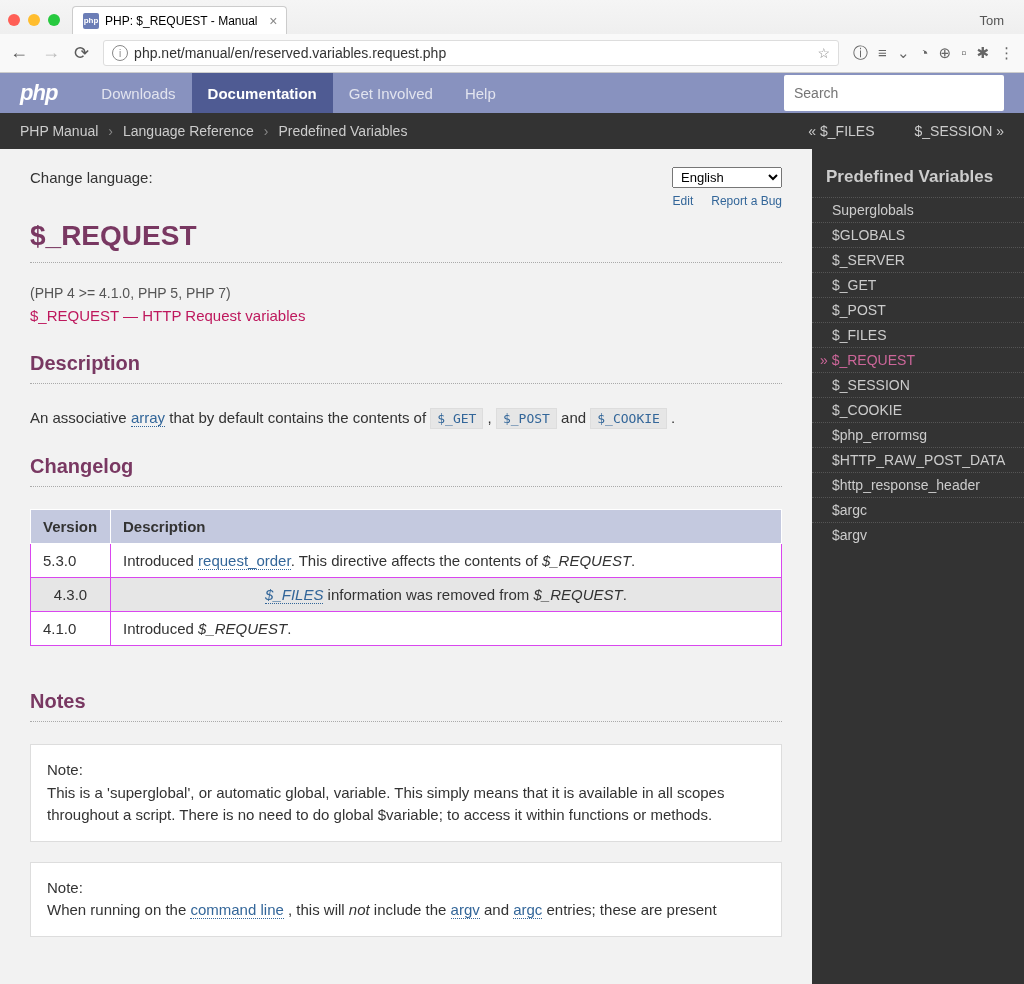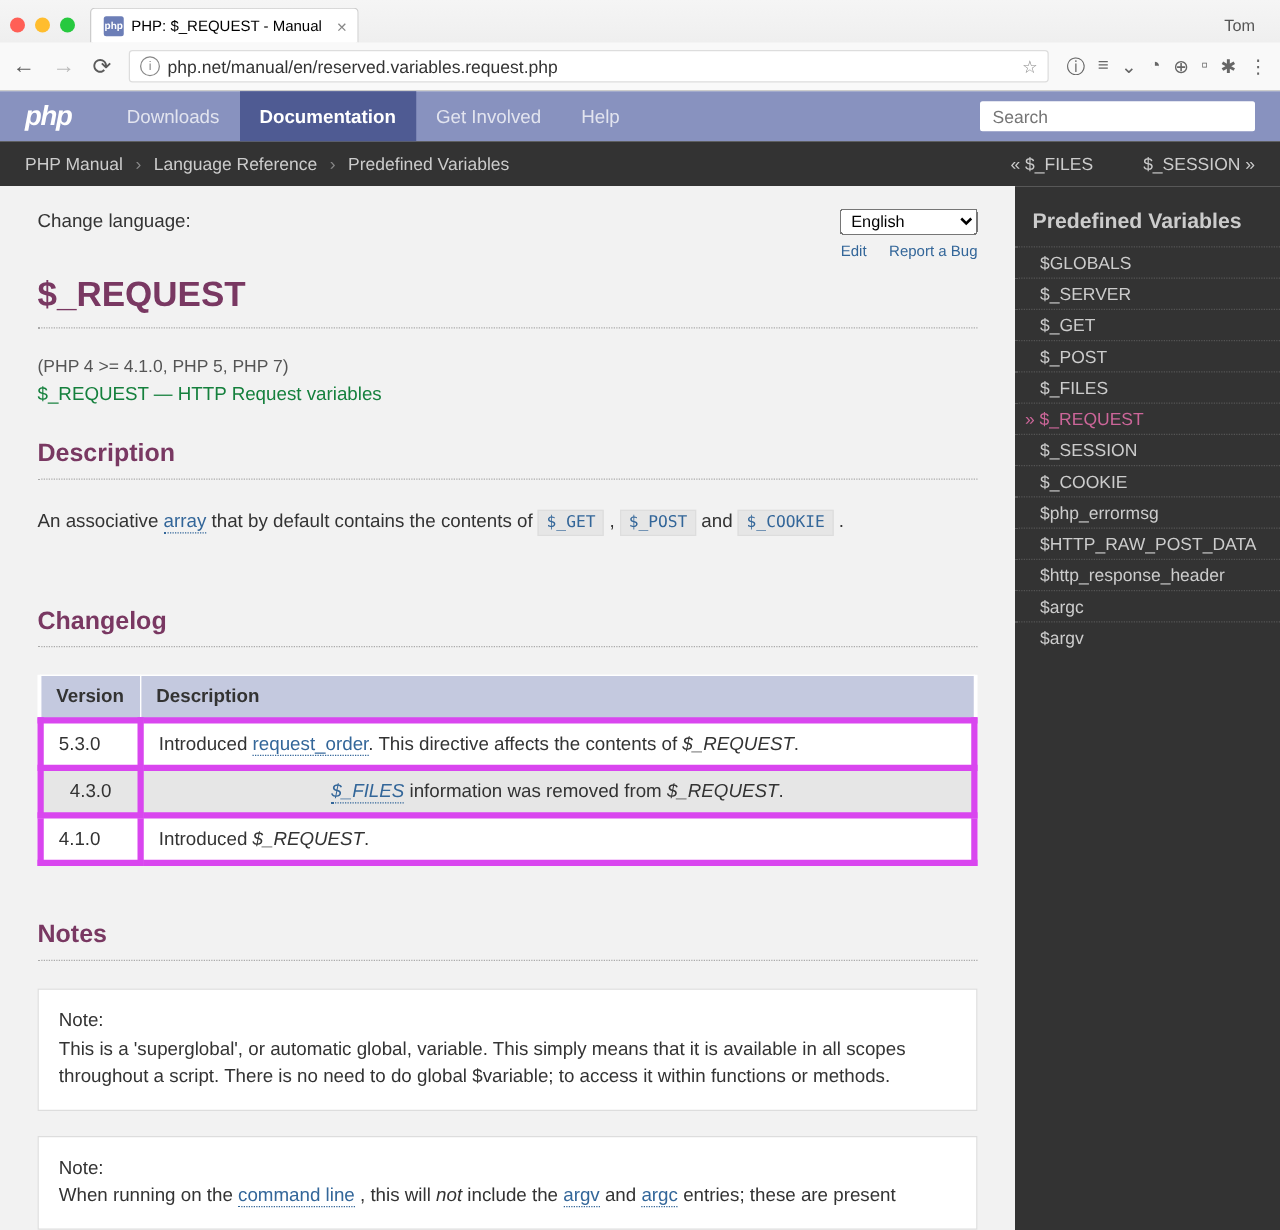--- a/index.html
+++ b/index.html
@@ -25,51 +25,51 @@
 .url-box .star { margin-left: auto; color: #888; }
 .ext-icons { display: flex; gap: 10px; color: #666; font-size: 15px; }
 
 
 .php-header { background: #8892bf; height: 40px; display: flex; align-items: center; padding: 0 20px; }
 .php-logo { color: #fff; font-weight: bold; font-size: 22px; margin-right: 28px; font-style: italic; letter-spacing: -1px; }
 .php-nav { display: flex; height: 100%; }
 .php-nav a { color: #e2e4ef; text-decoration: none; padding: 0 16px; display: flex; align-items: center; font-size: 15px; }
 .php-nav a.active { background: #4f5b93; color: #fff; font-weight: 600; }
 .php-search { margin-left: auto; }
-.php-search input { width: 220px; height: 24px; border: none; padding: 0 10px; font-size: 14px; border-radius: 2px; }
+.php-search input { width: 220px; height: 36px; border: none; padding: 0 10px; font-size: 14px; border-radius: 2px; }
 
 .breadcrumb-bar { background: #333; color: #ccc; height: 36px; display: flex; align-items: center; padding: 0 20px; font-size: 14px; }
 .breadcrumb-bar .crumb { color: #ccc; }
 .breadcrumb-bar .sep { color: #888; margin: 0 10px; }
 .bc-right { margin-left: auto; display: flex; gap: 40px; }
 .bc-right a { color: #ccc; text-decoration: none; font-size: 14px; }
 
 .main-container { display: flex; height: calc(984px - 34px - 38px - 40px - 36px); }
 .content { flex: 1; background: #f2f2f2; padding: 18px 30px; overflow-y: auto; color: #333; }
 .sidebar { width: 212px; background: #333; padding: 18px 0; color: #ccc; overflow-y: auto; }
 
 .lang-row { display: flex; justify-content: space-between; align-items: center; gap: 10px; margin-bottom: 6px; font-size: 15px; color: #333; }
 .lang-row select { font-size: 13px; padding: 1px 4px; width: 110px; }
 .action-links { display: flex; justify-content: flex-end; gap: 18px; font-size: 12px; margin-bottom: 12px; }
 .action-links a { color: #336699; text-decoration: none; }
 
 h1.page-title { color: #793862; font-size: 28px; font-weight: bold; margin-bottom: 10px; }
 .dotted { border-bottom: 1px dotted #aaa; margin-bottom: 22px; }
 
 .verinfo { font-size: 14px; color: #555; margin-bottom: 6px; }
-.refname { font-size: 15px; color: #15803d; margin-bottom: 28px; }
+.refname { font-size: 15px; color: #be185d; margin-bottom: 28px; }
 
 h2.section { color: #793862; font-size: 20px; font-weight: bold; margin-bottom: 8px; }
-.desc-text { font-size: 15px; color: #333; margin-bottom: 56px; line-height: 1.6; }
+.desc-text { font-size: 15px; color: #333; margin-bottom: 25px; line-height: 1.6; }
 a.link { color: #336699; text-decoration: none; border-bottom: 1px dotted #336699; }
 code.param { background: #e6e6e6; padding: 2px 6px; font-family: monospace; font-size: 13px; color: #336699; border: 1px solid #ddd; }
 
 table.changelog { width: 100%; border-collapse: collapse; margin-bottom: 44px; background: #fff; }
 table.changelog th { background: #c4c9df; text-align: left; padding: 8px 12px; font-size: 15px; border: 1px solid #fff; }
-table.changelog td { padding: 8px 12px; font-size: 15px; border: 5px solid #d946ef; }
+table.changelog td { padding: 8px 12px; font-size: 15px; border: 1px solid #d946ef; }
 table.changelog tr.odd td { background: #e6e6e6; text-align: center; }
 .italic-var { font-style: italic; }
 
 .note-box { background: #fff; border: 1px solid #ddd; padding: 14px 16px; margin-bottom: 20px; font-size: 15px; line-height: 1.5; }
 .note-box strong { font-weight: normal; }
 
 .sidebar h3 { color: #ccc; font-size: 17px; font-weight: bold; padding: 0 14px 10px; }
 .sidebar ul { list-style: none; }
 .sidebar li { padding: 4px 14px 4px 20px; font-size: 14px; border-top: 1px dotted #555; }
 .sidebar li a { color: #ccc; text-decoration: none; }
@@ -203,20 +203,21 @@
 
     <div class="note-box">
       <strong><span>Note</span></strong>:<br>
       <span>When running on the </span><a class="link">command line</a><span> , this will </span><em>not</em><span> include the </span><a class="link">argv</a><span> and </span><a class="link">argc</a><span> entries; these are present</span>
     </div>
   </div>
 
   <div class="sidebar">
     <h3>Predefined Variables</h3>
     <ul id="sidebar-list">
+        <li><a>Superglobals</a></li>
         <li><a>$GLOBALS</a></li>
         <li><a>$_SERVER</a></li>
         <li><a>$_GET</a></li>
         <li><a>$_POST</a></li>
         <li><a>$_FILES</a></li>
         <li class="current">$_REQUEST</li>
         <li><a>$_SESSION</a></li>
         <li><a>$_COOKIE</a></li>
         <li><a>$php_errormsg</a></li>
         <li><a>$HTTP_RAW_POST_DATA</a></li>

